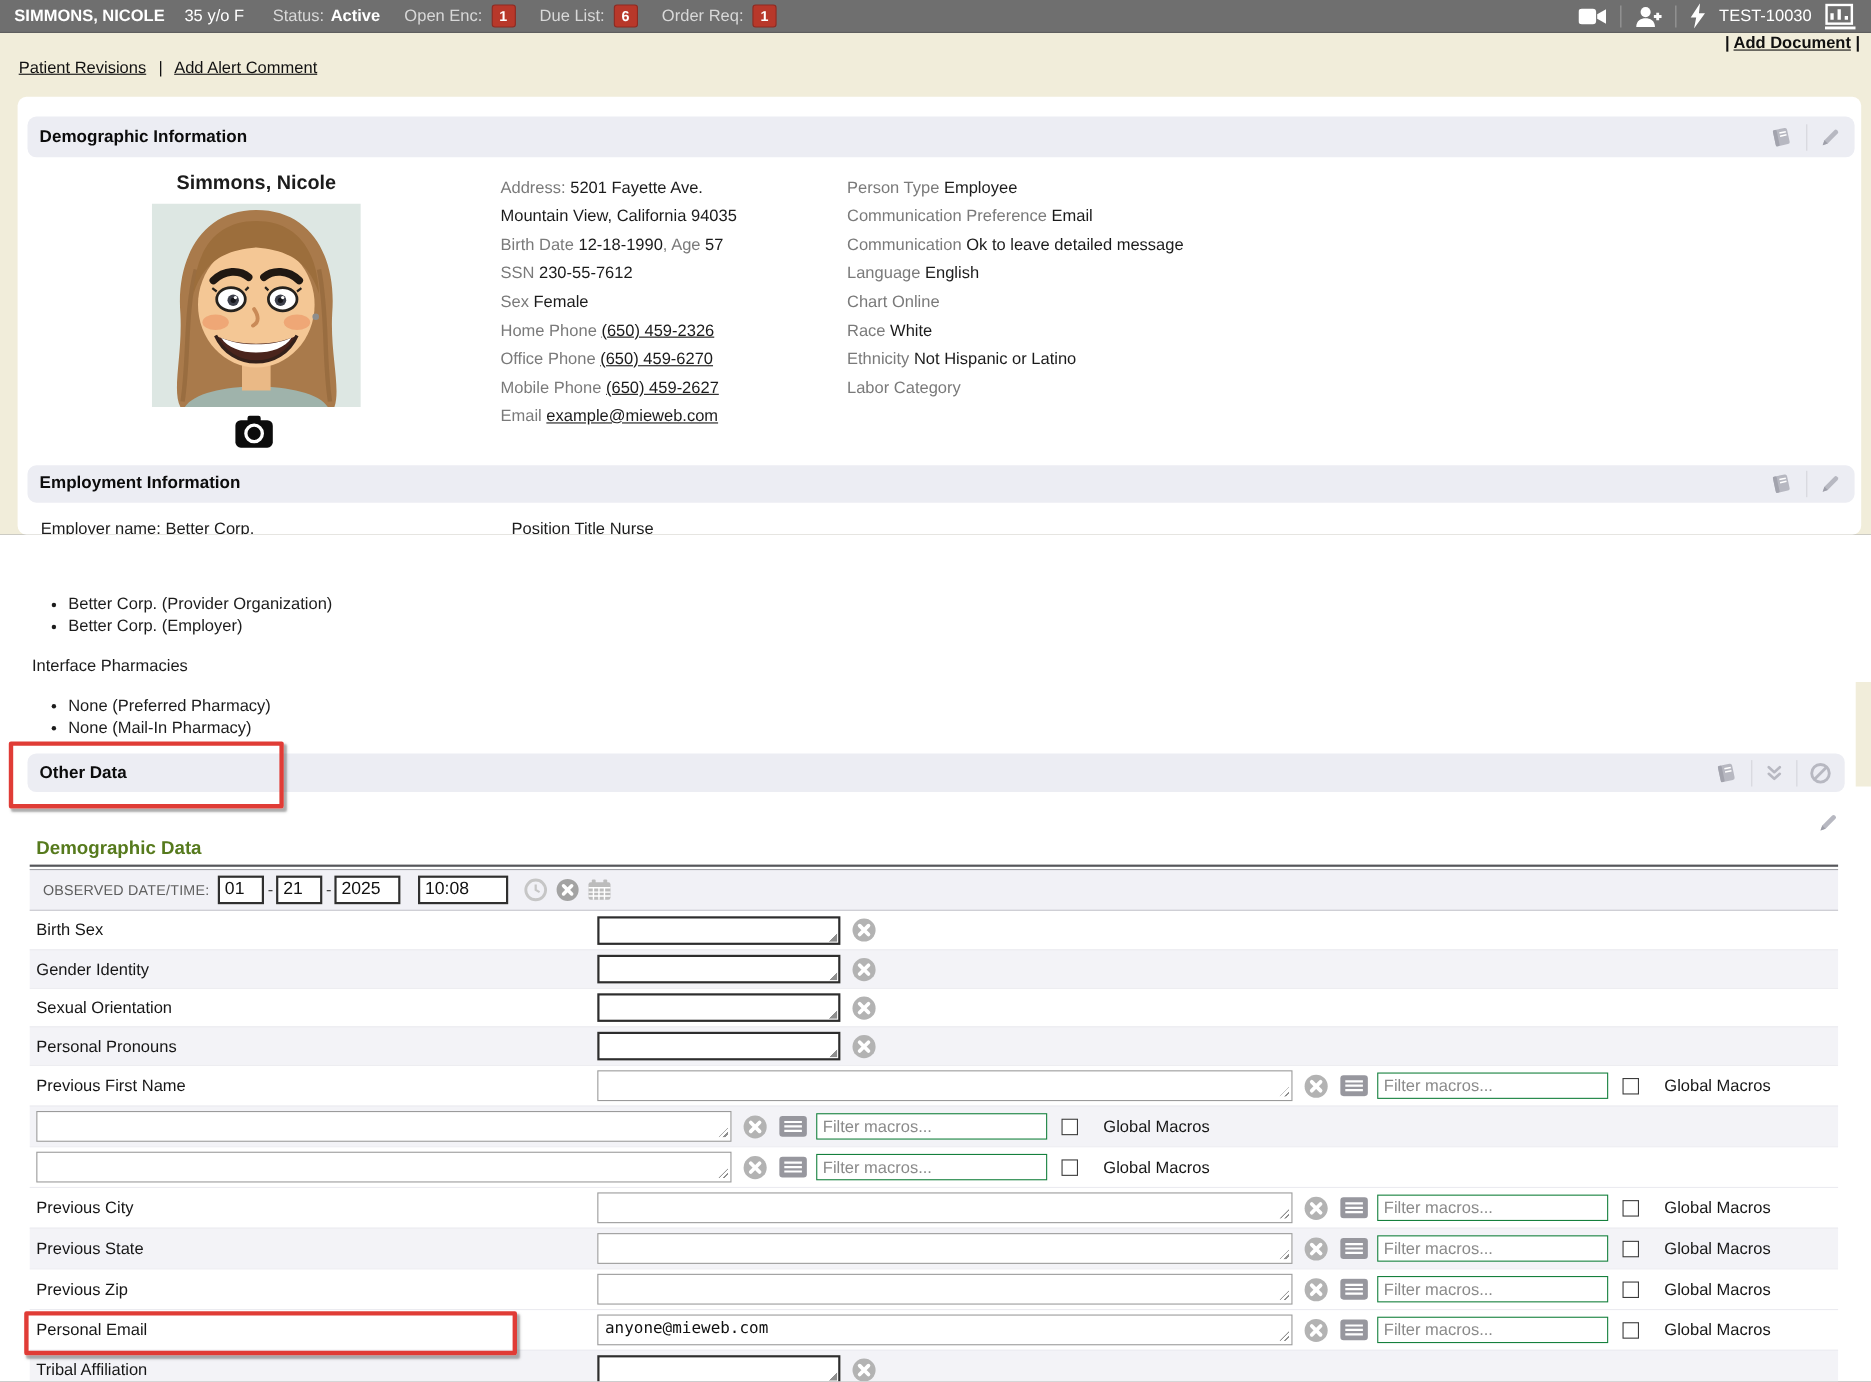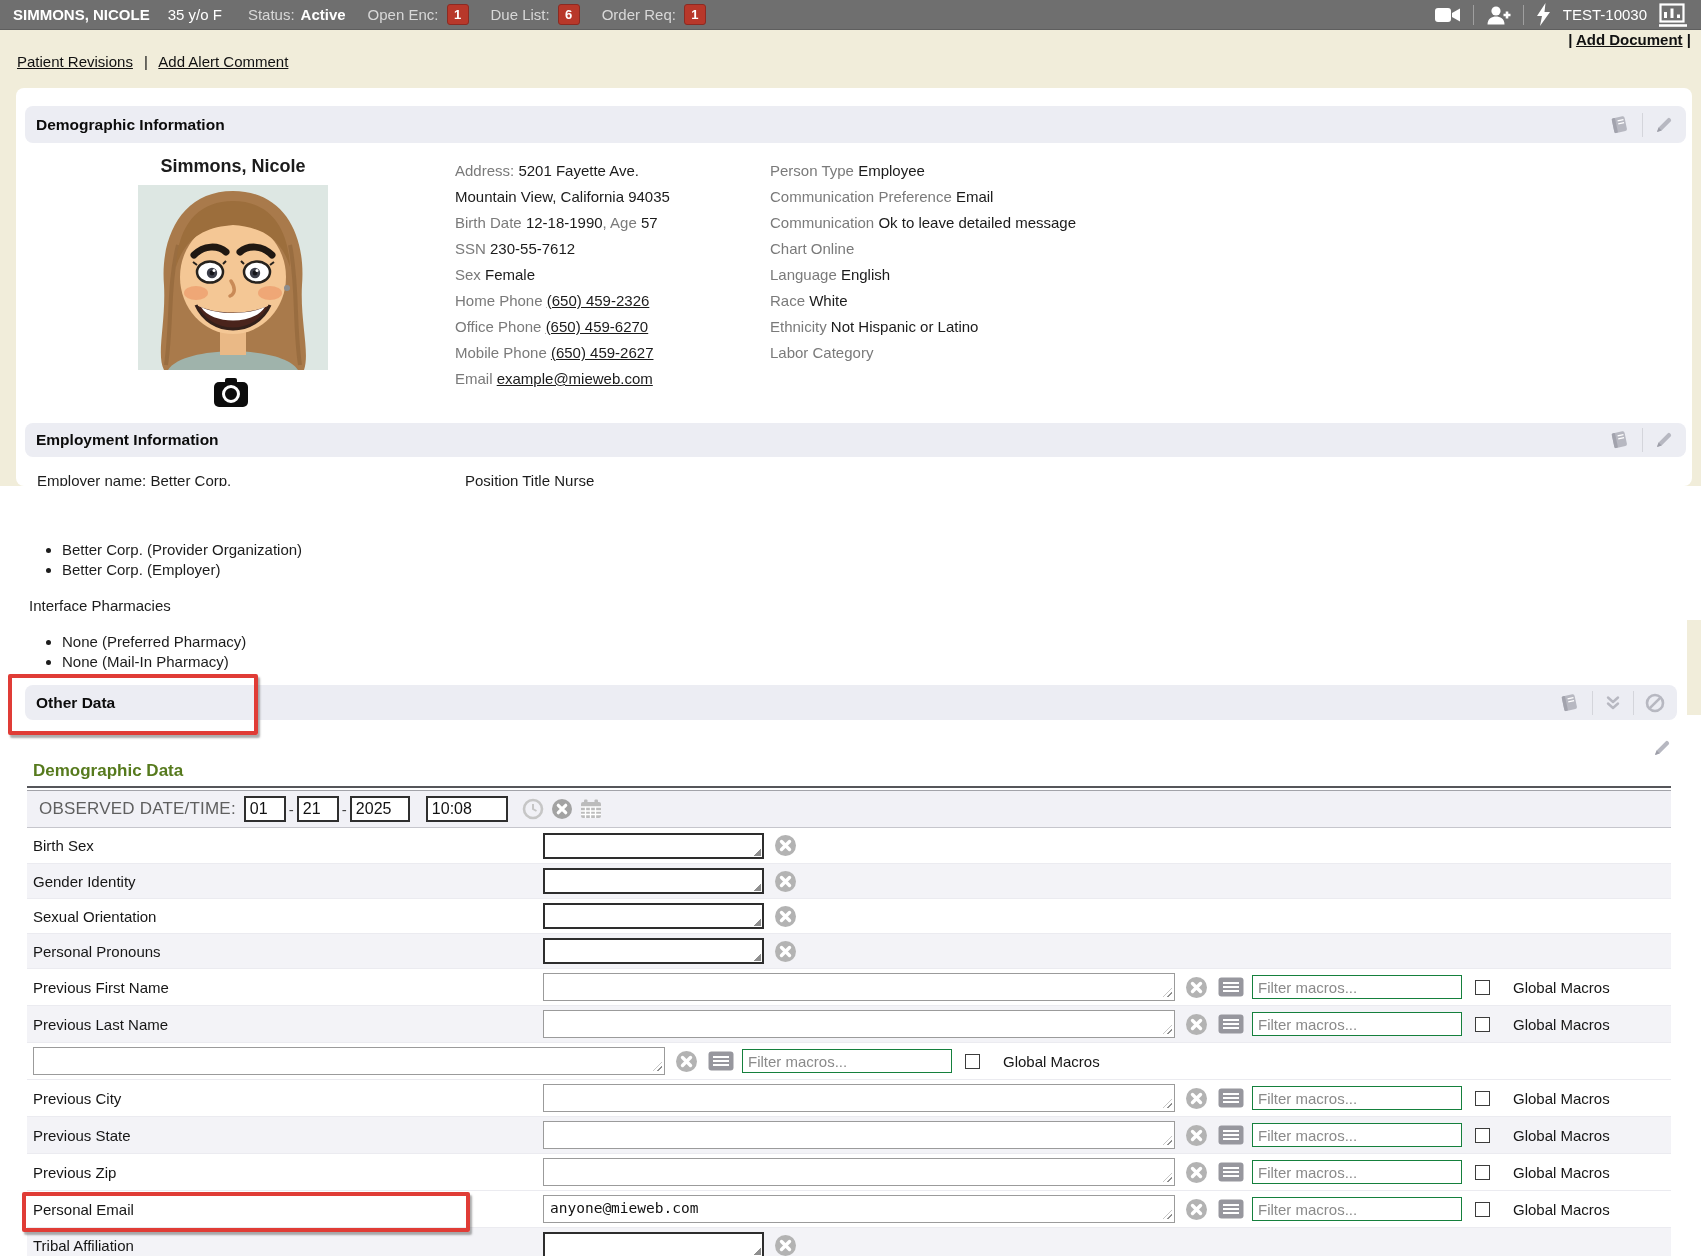--- a/index.html
+++ b/index.html
@@ -64,21 +64,21 @@
   #pharm-list{position:absolute;top:146px;left:0;}
   #band-other{top:199px;left:25px;width:1652px;height:35px;}
   .cream-strip{position:absolute;top:134px;left:1687px;width:14px;height:95px;background:#f1edda;}
   .pencil-solo{position:absolute;top:252px;left:1652px;cursor:pointer;}
 
   .green-heading{position:absolute;top:275px;left:33px;margin:0;font-size:17px;font-weight:bold;color:#567a1d;}
 
   .dd-table{position:absolute;top:300px;left:27px;width:1644px;border-top:2px solid #55565a;}
   .obs-row{margin-top:2px;height:38px;background:#f1f1f6;border-top:1px solid #a2a3a9;border-bottom:1px solid #c6c6cc;
            display:flex;align-items:center;padding-left:12px;box-sizing:border-box;}
-  .obs-label{color:#5f5f5f;font-size:17px;letter-spacing:.2px;}
+  .obs-label{color:#5f5f5f;font-size:13px;letter-spacing:.2px;}
   .date-input{height:22px;border:2px solid #2f2f2f;font-family:inherit;font-size:16px;color:#111;padding:0 4px;}
   .di-mo,.di-day{width:30px;}
   .di-yr{width:48px;}
   .di-time{width:70px;margin-left:16px;}
   .date-sep{margin:0 3px;color:#444;}
   .obs-icons{display:flex;align-items:center;gap:7px;margin-left:14px;}
   .icon-btn{display:inline-flex;align-items:center;cursor:pointer;}
 
   .form-row{display:flex;align-items:center;padding-left:6px;box-sizing:border-box;}
   .form-row.simple{height:35px;}
@@ -244,22 +244,22 @@
           <div><span class="lbl">Sex </span><span class="val">Female</span></div>
           <div><span class="lbl">Home Phone </span><span class="lnkv">(650) 459-2326</span></div>
           <div><span class="lbl">Office Phone </span><span class="lnkv">(650) 459-6270</span></div>
           <div><span class="lbl">Mobile Phone </span><span class="lnkv">(650) 459-2627</span></div>
           <div><span class="lbl">Email </span><span class="lnkv">example@mieweb.com</span></div>
         </div>
       <div class="info-col" id="info-right">
           <div><span class="lbl">Person Type </span><span class="val">Employee</span></div>
           <div><span class="lbl">Communication Preference </span><span class="val">Email</span></div>
           <div><span class="lbl">Communication </span><span class="val">Ok to leave detailed message</span></div>
+          <div><span class="lbl">Language </span><span class="val">English</span></div>
           <div><span class="lbl">Chart </span><span class="lbl">Online</span></div>
-          <div><span class="lbl">Language </span><span class="val">English</span></div>
           <div><span class="lbl">Race </span><span class="val">White</span></div>
           <div><span class="lbl">Ethnicity </span><span class="val">Not Hispanic or Latino</span></div>
           <div><span class="lbl">Labor Category</span></div>
         </div>
 
       <div class="band" id="band-emp">
         <span class="band-title">Employment Information</span>
         <span class="band-icons">
           <span class="bicon">
             <svg width="22" height="20">
@@ -440,21 +440,20 @@
               <svg width="26" height="20">
                 <rect x="0.5" y="0.5" width="25" height="19" rx="3" fill="#97979e"></rect>
                 <path d="M5 6 h16 M5 10 h16 M5 14 h16" stroke="#fff" stroke-width="2"></path>
               </svg>
             </span>
             <input class="filter-input" placeholder="Filter macros..." style="">
             <span class="gm-check"></span>
             <span class="gm-label">Global Macros</span>
           </div>
           <div class="form-row macro alt">
-            <span class="row-label">Previous Last Name</span>
             <span class="ta-wrap">
               <textarea class="macro-ta" style=""></textarea>
             </span>
             <span class="icon-btn">
               <svg width="23" height="23">
                 <circle cx="11.5" cy="11.5" r="10.5" fill="#b3b3b3"></circle>
                 <path d="M7.5 7.5 L15.5 15.5 M15.5 7.5 L7.5 15.5" stroke="#fff" stroke-width="3.4" stroke-linecap="round"></path>
               </svg>
             </span>
             <span class="icon-btn">

